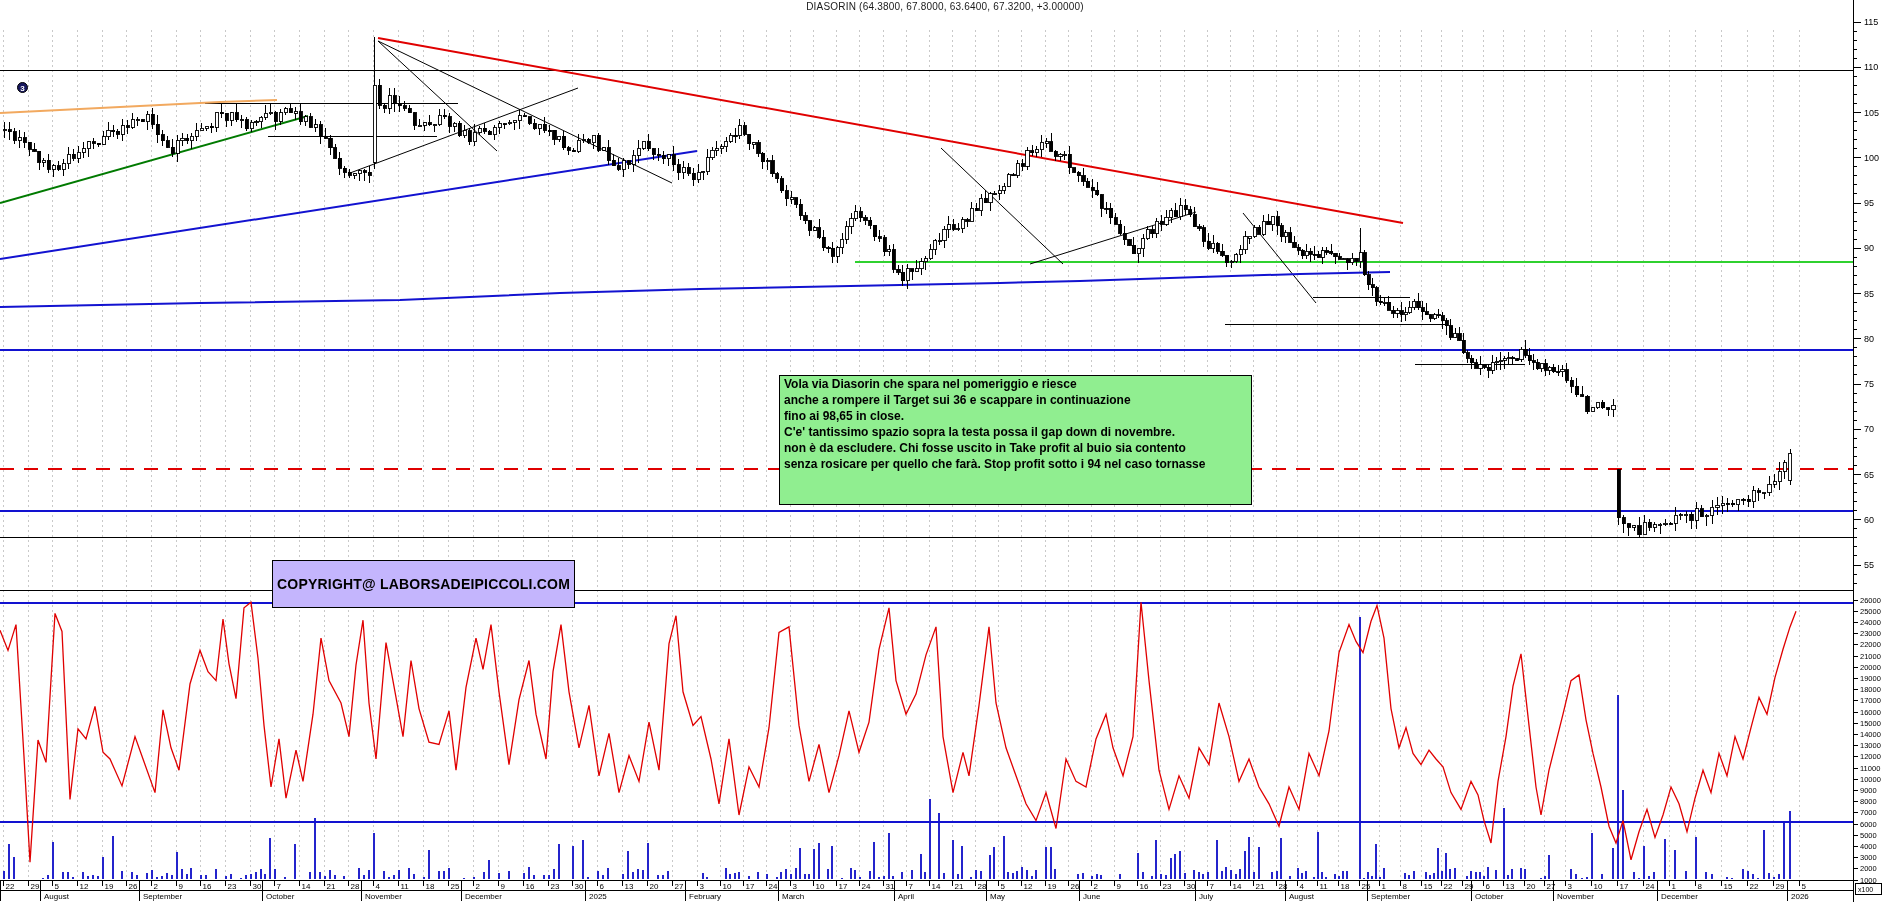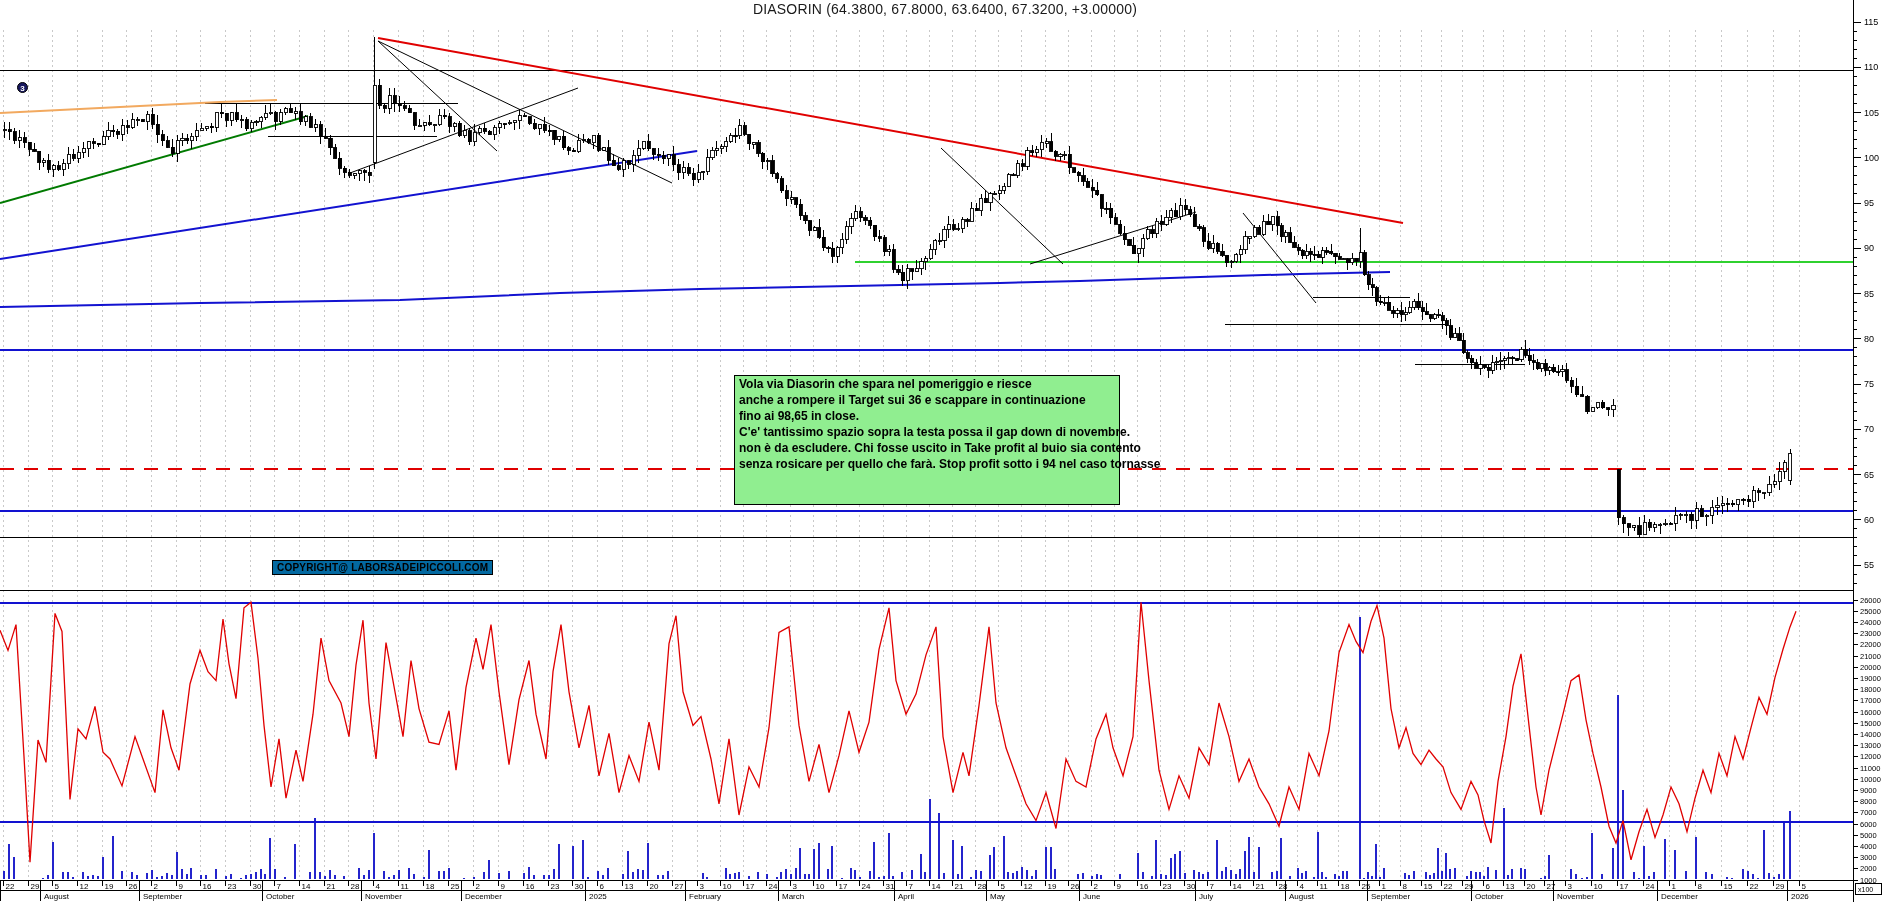--- a/index.html
+++ b/index.html
@@ -1,26 +1,26 @@
 <!DOCTYPE html>
 <html><head>
 <meta charset="utf-8">
 <style>
   html,body{margin:0;padding:0;background:#fff;}
   #screen{position:relative;width:1890px;height:902px;background:#ffffff;
           font-family:"Liberation Sans",sans-serif;overflow:hidden;}
   #chart{position:absolute;left:0;top:0;}
   #chart-title{position:absolute;left:0;top:1px;width:1890px;text-align:center;
-               font-size:14px;color:#1a1a1a;letter-spacing:.2px;}
-  #annotation-box{position:absolute;left:734px;top:375px;width:386px;height:130px;
+               font-size:10px;color:#1a1a1a;letter-spacing:.2px;}
+  #annotation-box{position:absolute;left:779px;top:375px;width:473px;height:130px;
                   border:1px solid #000;box-sizing:border-box;padding:0 4px;
                   font-weight:bold;font-size:12px;line-height:16px;color:#000;z-index:6;}
   .ann-line{white-space:nowrap;}
   #copyright-label{position:absolute;left:272px;top:560px;border:1px solid #000;
-                   background:#0369a1;padding:1px 4px;font-weight:bold;font-size:10px;
+                   background:#c4b5fd;padding:15px 4px;font-weight:bold;font-size:14px;
                    color:#000;z-index:5;letter-spacing:.2px;}
   #event-marker{position:absolute;left:17px;top:82px;width:11px;height:11px;border-radius:50%;
                 background:#17175e;color:#fff;font-size:8px;font-weight:bold;text-align:center;
                 line-height:11px;z-index:4;border:1px solid #000;box-sizing:border-box;}
 </style>
 </head>
 <body>
 
 <div id="screen">
   <svg id="chart" width="1890" height="902" viewBox="0 0 1890 902">

